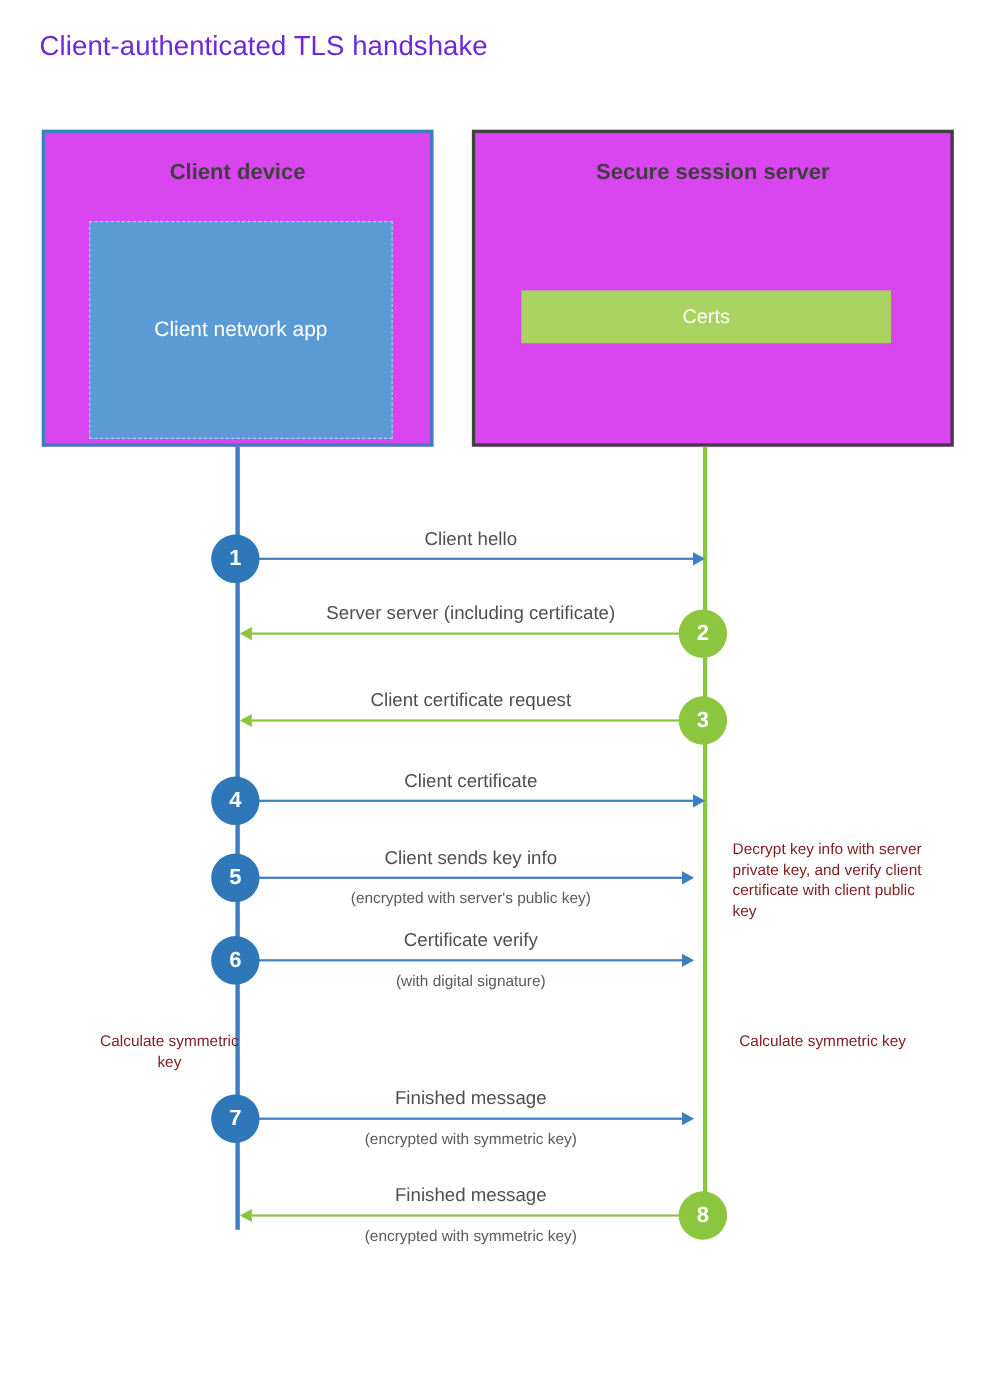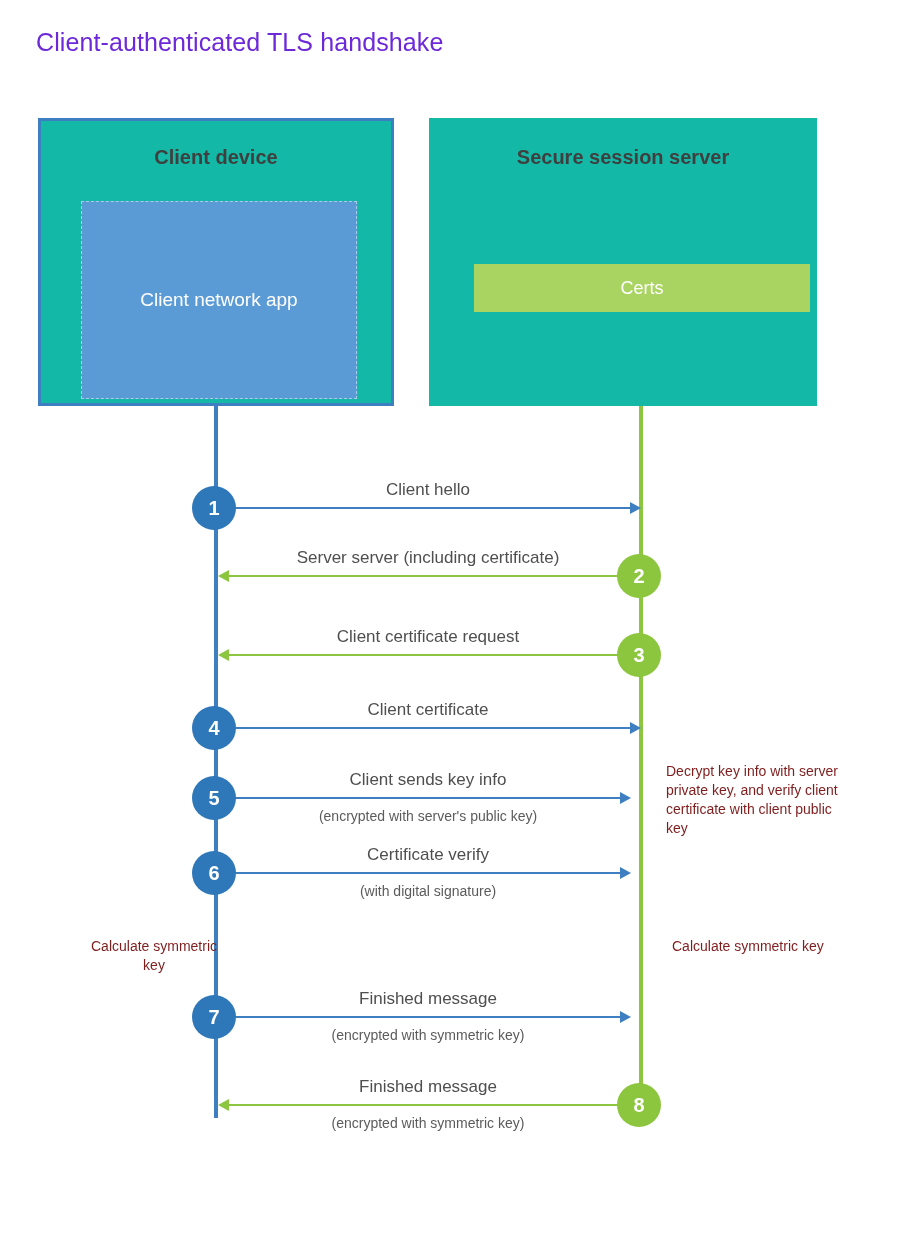--- a/index.html
+++ b/index.html
@@ -25,36 +25,36 @@
     top: 28px;
     font-size: 25px;
     font-weight: 400;
     color: #6d28d9;
     letter-spacing: 0.1px;
   }
 
   
   .party-box {
     position: absolute;
-    background: #14b8a6;
+    background: #d946ef;
     box-sizing: border-box;
   }
   #client-box {
     left: 38px;
     top: 118px;
     width: 356px;
     height: 288px;
     border: 3px solid #3d7fc1;
   }
   #server-box {
     left: 429px;
     top: 118px;
-    width: 388px;
+    width: 438px;
     height: 288px;
-    border: 3px solid #14b8a6;
+    border: 3px solid #404040;
   }
   .party-title {
     position: absolute;
     top: 25px;
     left: 0;
     width: 100%;
     text-align: center;
     font-size: 20px;
     font-weight: bold;
     color: #3f3f3f;

